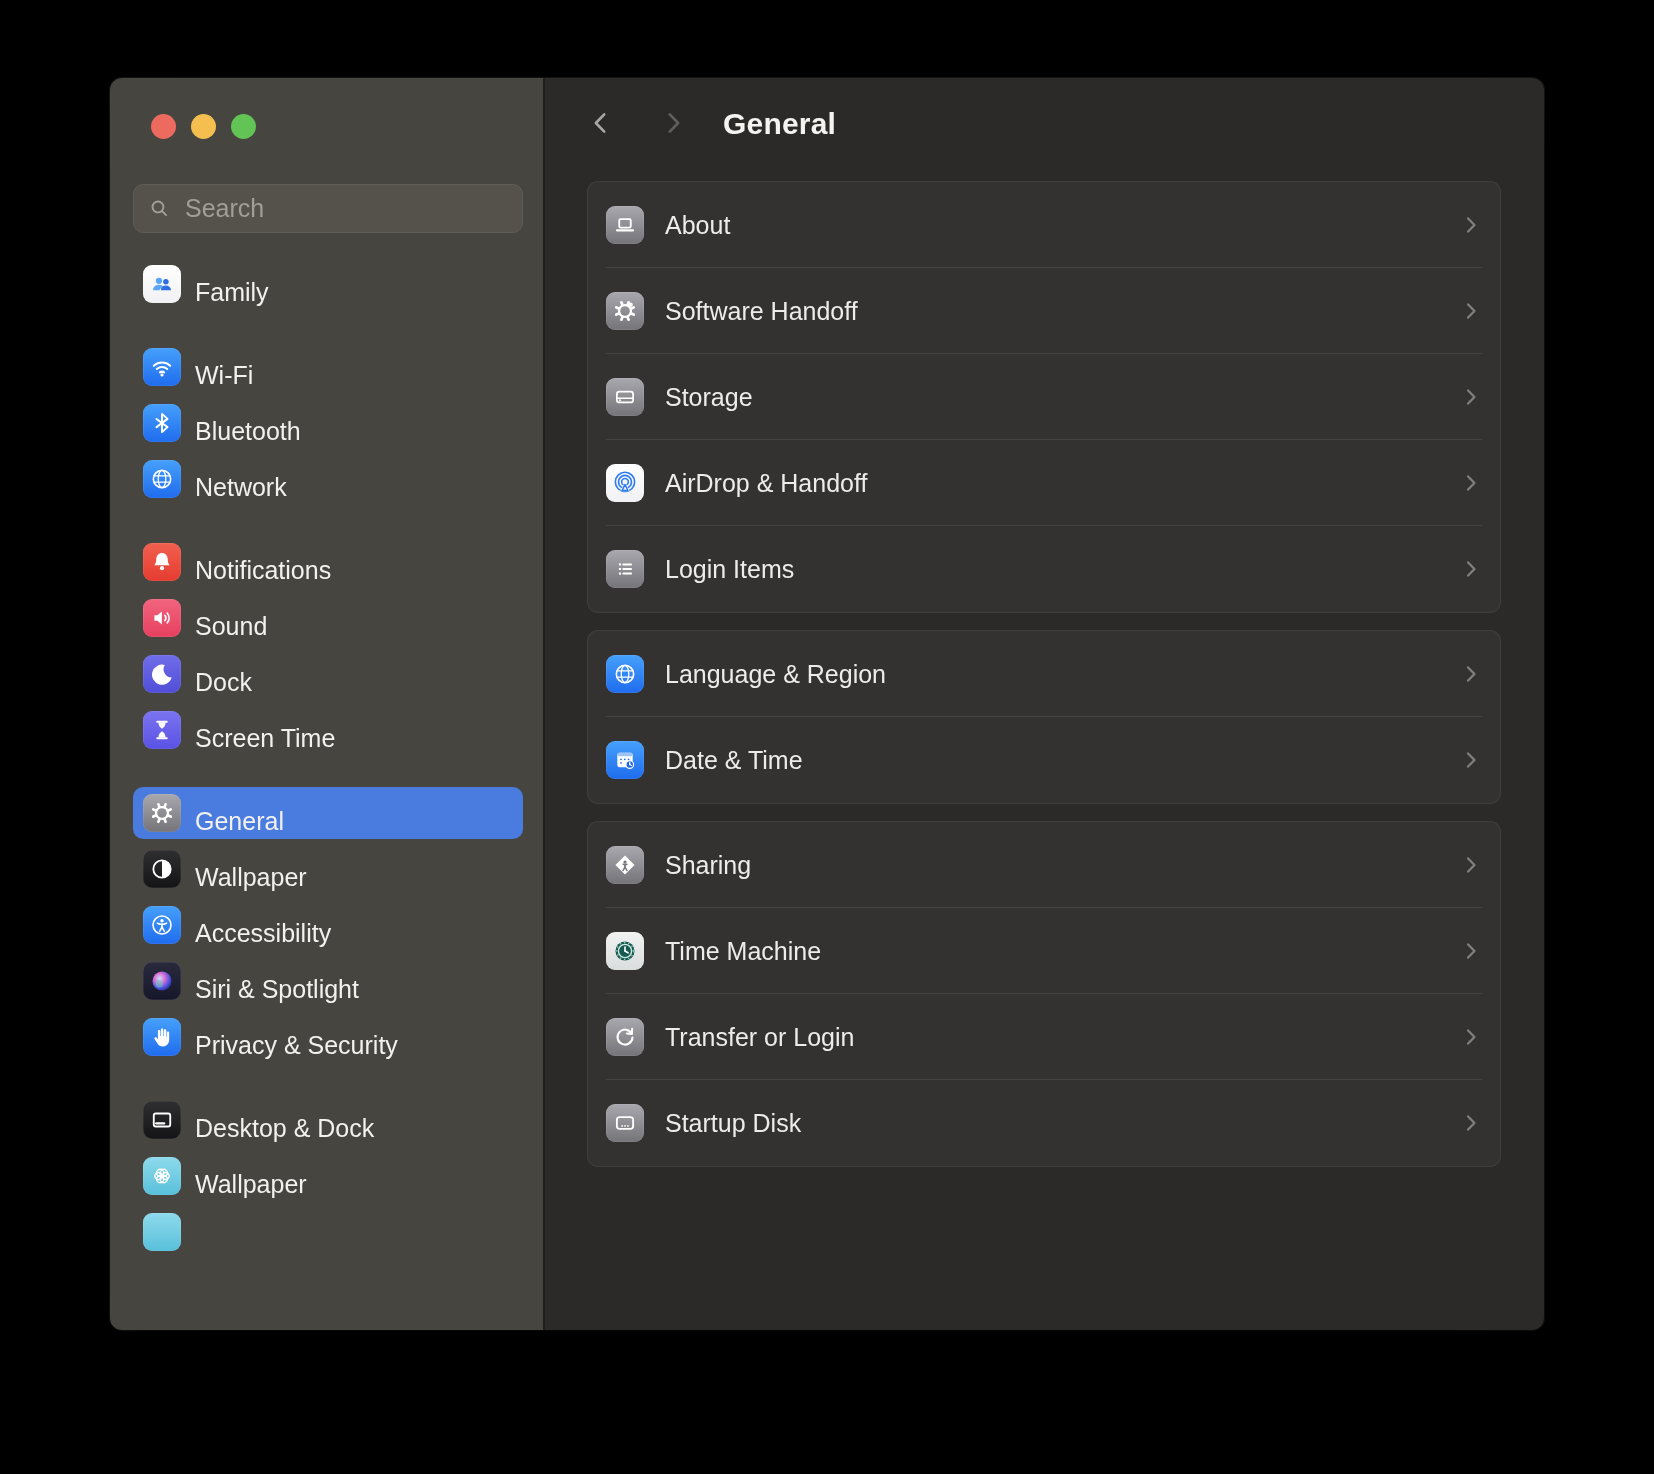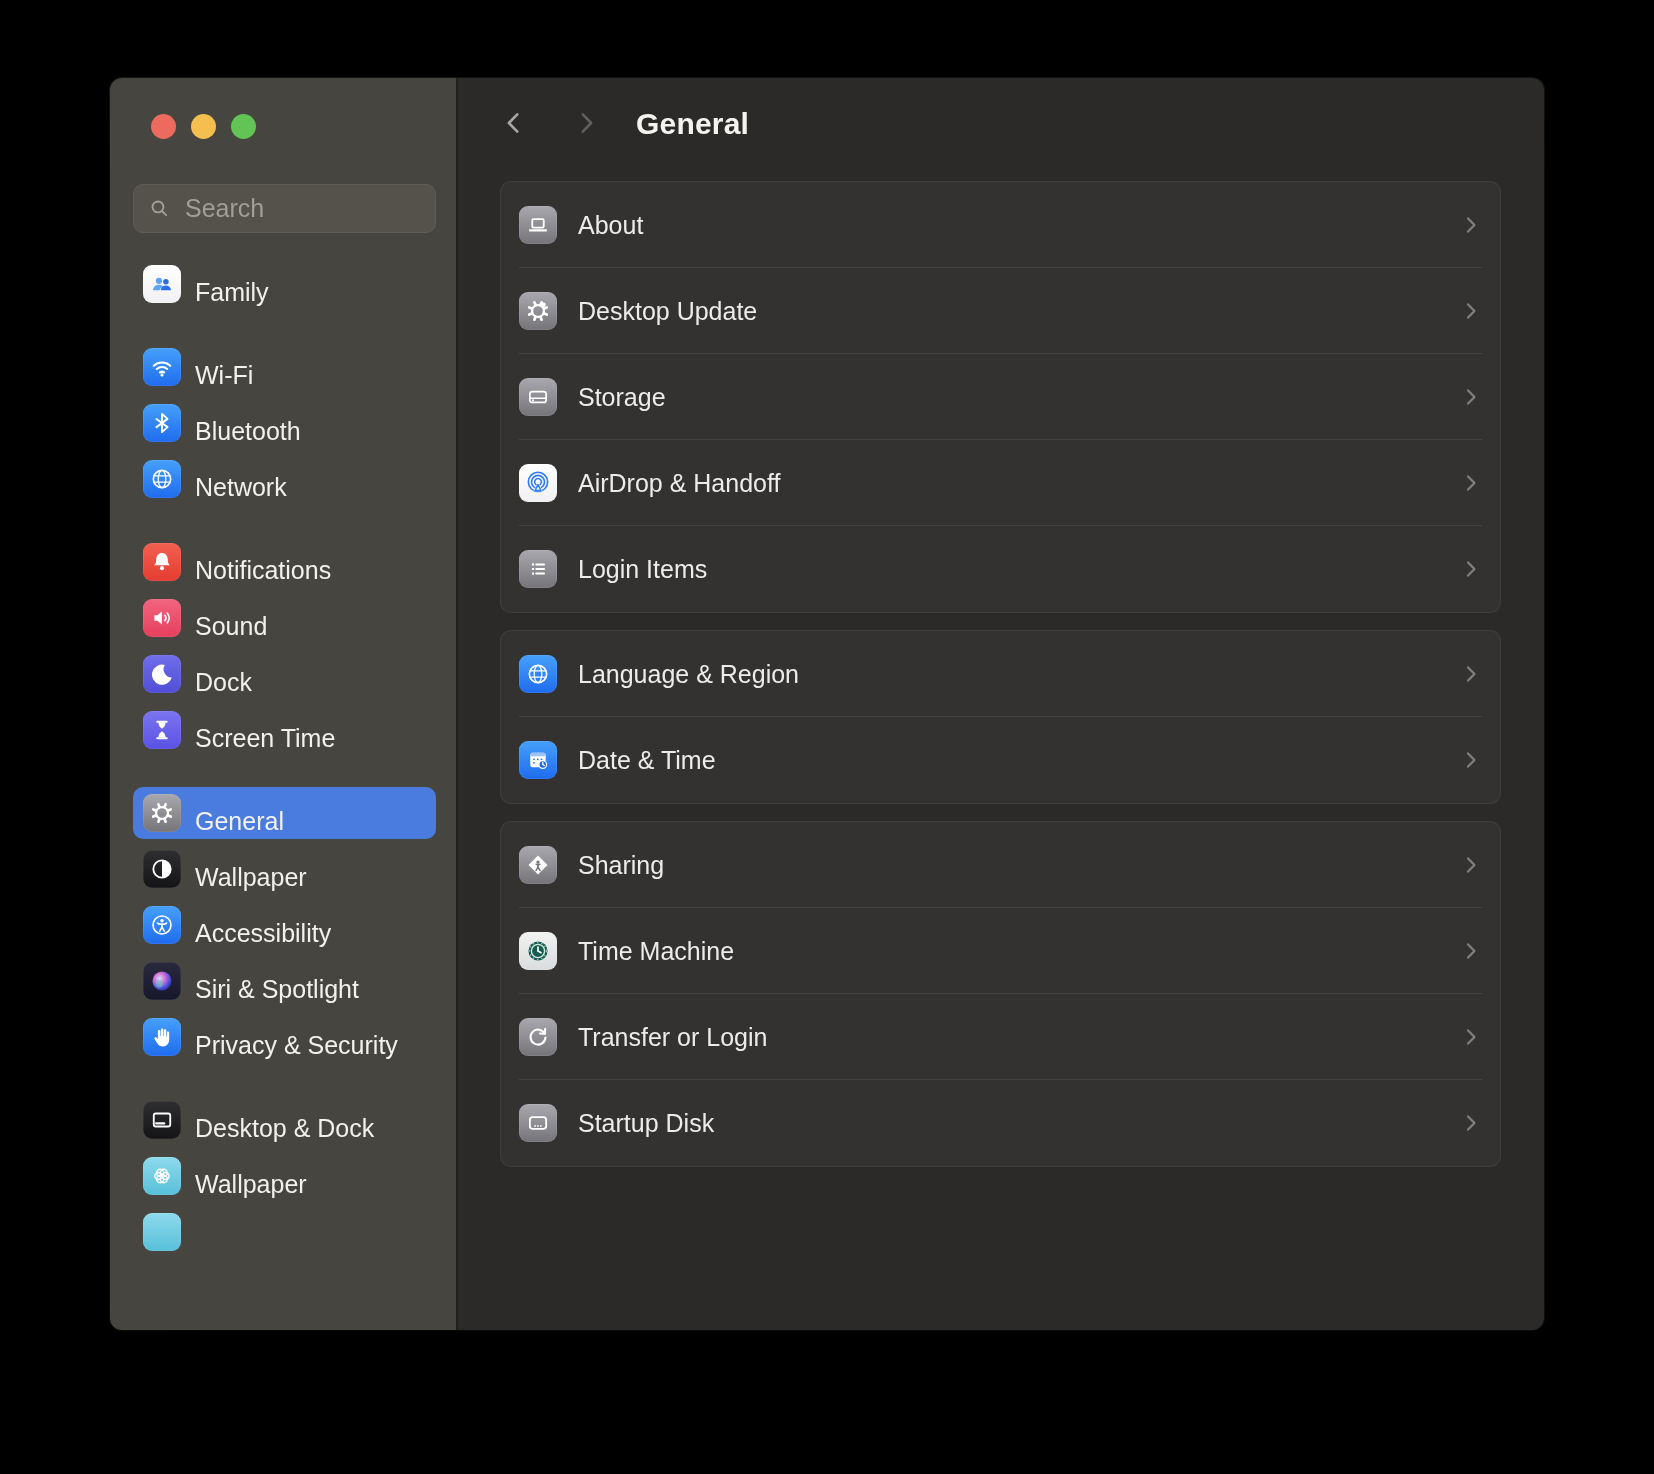--- a/index.html
+++ b/index.html
@@ -8,21 +8,21 @@
     font-family:"Liberation Sans","DejaVu Sans",sans-serif;
     -webkit-font-smoothing:antialiased;
   }
   .canvas{position:relative;width:1654px;height:1474px;background:#000;overflow:hidden;}
   .window{
     position:absolute;left:110px;top:78px;width:1434px;height:1252px;
     border-radius:12px;overflow:hidden;display:flex;
     box-shadow:0 30px 80px rgba(0,0,0,.85),0 0 0 1px rgba(255,255,255,.09);
   }
   
-  .sidebar{width:346px;background:#474540;position:relative;flex-shrink:0;}
+  .sidebar{width:433px;background:#474540;position:relative;flex-shrink:0;}
   .traffic{position:absolute;top:36px;left:41px;display:flex;gap:15px;}
   .tl{width:25px;height:25px;border-radius:50%;border:none;padding:0;}
   .search{
     margin:106px 20px 0 23px;height:49px;border-radius:10px;
     background:#55524c;border:1px solid #605d56;
     display:flex;align-items:center;padding:0 14px;box-sizing:border-box;
   }
   .search input{
     background:transparent;border:none;outline:none;color:#ece9e3;
     font-size:25px;margin-left:12px;width:100%;font-family:inherit;
@@ -297,21 +297,21 @@
                   <path d="M9.63 17.73L8.67 20.04" fill="none" stroke="#fff" stroke-width="2.5" stroke-linecap="round" stroke-linejoin="round"></path>
                   <path d="M6.27 14.37L3.96 15.33" fill="none" stroke="#fff" stroke-width="2.5" stroke-linecap="round" stroke-linejoin="round"></path>
                   <path d="M6.27 9.63L3.96 8.67" fill="none" stroke="#fff" stroke-width="2.5" stroke-linecap="round" stroke-linejoin="round"></path>
                   <path d="M9.63 6.27L8.67 3.96" fill="none" stroke="#fff" stroke-width="2.5" stroke-linecap="round" stroke-linejoin="round"></path>
                   <path d="M14.37 6.27L15.33 3.96" fill="none" stroke="#fff" stroke-width="2.5" stroke-linecap="round" stroke-linejoin="round"></path>
                   <path d="M17.73 9.63L20.04 8.67" fill="none" stroke="#fff" stroke-width="2.5" stroke-linecap="round" stroke-linejoin="round"></path>
                   <circle cx="12" cy="12" r="5.5" fill="none" stroke="#fff" stroke-width="2.1"></circle>
                   <circle cx="17.1" cy="6.2" r="2.1" fill="#fff"></circle>
                 </svg>
               </span>
-              <span class="clabel">Desktop Update</span>
+              <span class="clabel">Software Handoff</span>
               <span class="chev">
                 <svg width="22" height="22" viewBox="0 0 24 24">
                   <path d="M8.8 4.8l7 7.2-7 7.2" fill="none" stroke="#82807e" stroke-width="2.4" stroke-linecap="round" stroke-linejoin="round"></path>
                 </svg>
               </span>
             </div>
             <div class="crow">
               <span class="cicon" style="background: linear-gradient(rgb(169, 168, 174), rgb(117, 116, 121));">
                 <svg width="26" height="26" viewBox="0 0 24 24">
                   <rect x="4.5" y="7" width="15" height="10" rx="2.3" fill="none" stroke="#fff" stroke-width="1.6"></rect>

